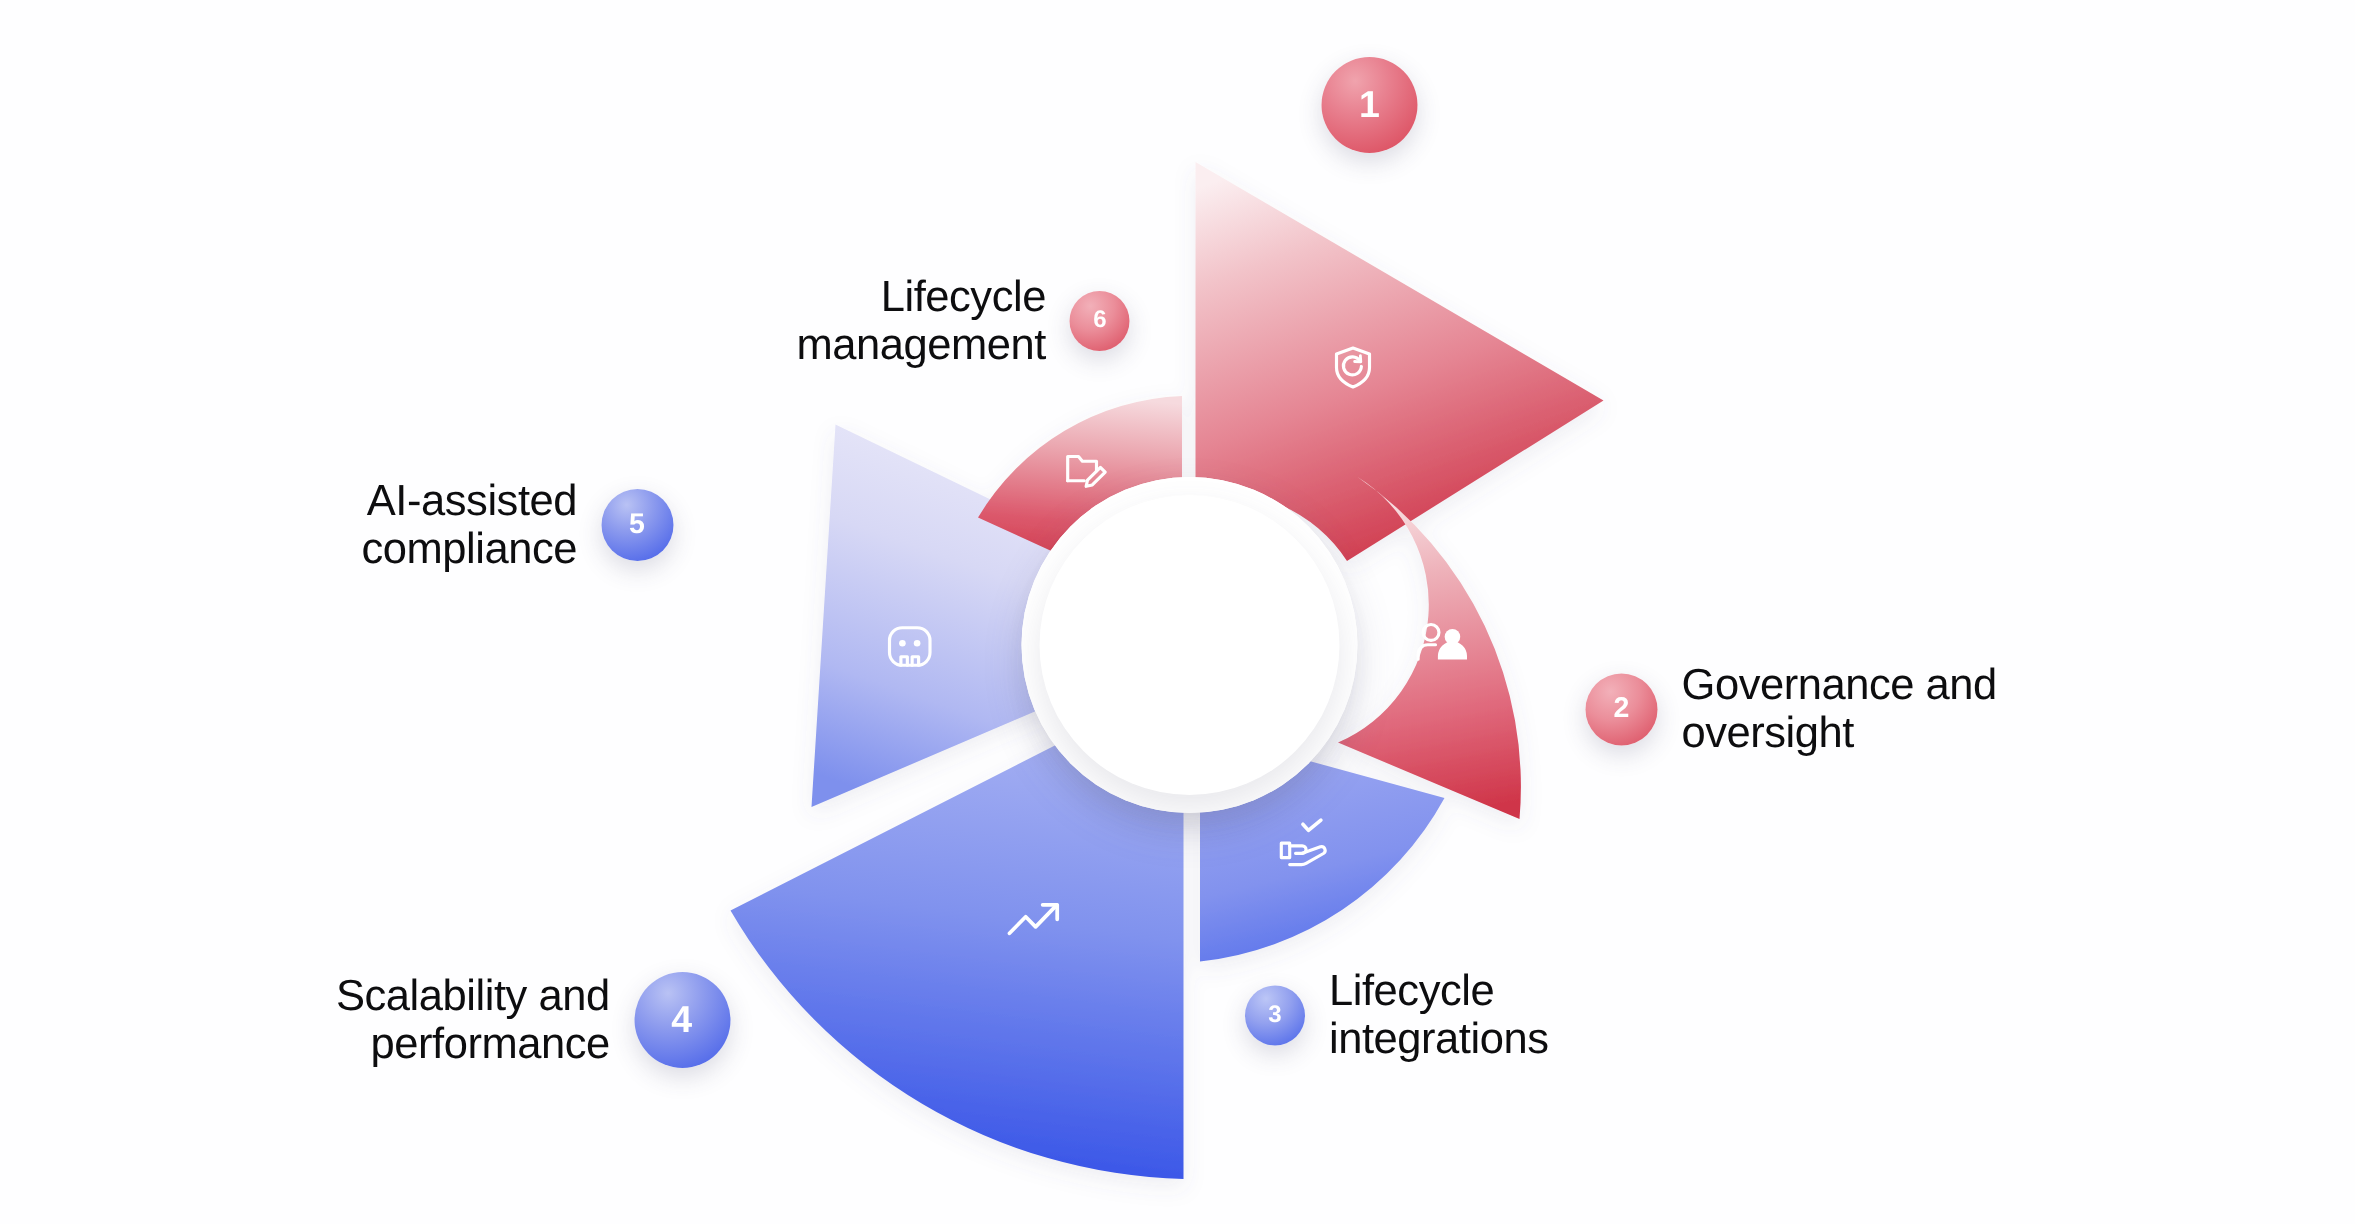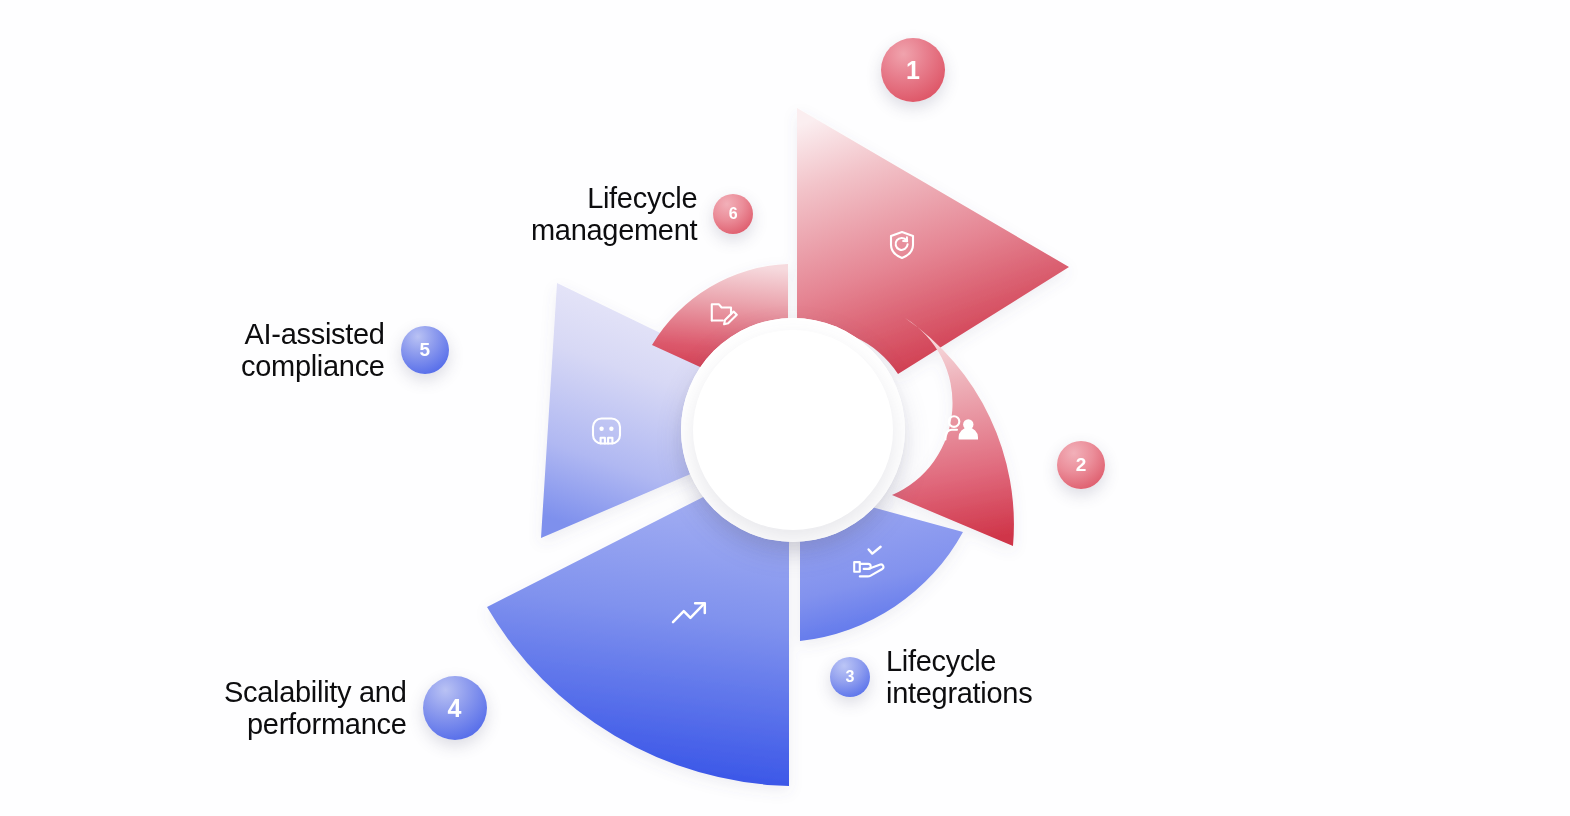--- a/index.html
+++ b/index.html
@@ -80,21 +80,21 @@
     background: radial-gradient(circle at 35% 22%, #b9c2f4 0%, #8e9cee 35%, #3f5ae8 100%);
   }
   .badge.blue-soft {
     background: radial-gradient(circle at 35% 22%, #bcc6f6 0%, #93a1ef 40%, #4460e9 100%);
   }
 
   
   #callout-1 { left: 881px; top: 38px; }
   #callout-2 { left: 1057px; top: 441px; }
   #callout-3 { left: 830px; top: 645px; }
-  #callout-4 { left: 224px; top: 648px; width: 282px; margin-top: 28px; }
+  #callout-4 { left: 224px; top: 648px; width: 282px; }
   #callout-5 { left: 241px; top: 318px; width: 260px; }
   #callout-6 { left: 531px; top: 182px; width: 235px; }
 
   
   #hub {
     position: absolute;
     left: 693px;
     top: 330px;
     width: 200px;
     height: 200px;
@@ -248,20 +248,22 @@
 
   <div id="hub-ring"></div>
   <div id="hub"></div>
 
   <div class="callout right" id="callout-1">
     <div class="badge red badge-lg">1</div>
   </div>
 
   <div class="callout right" id="callout-2">
     <div class="badge red-soft badge-md">2</div>
+    <div class="label">Governance and
+oversight</div>
   </div>
 
   <div class="callout right" id="callout-3">
     <div class="badge blue-soft badge-sm">3</div>
     <div class="label">Lifecycle
 integrations</div>
   </div>
 
   <div class="callout left" id="callout-4">
     <div class="label">Scalability and

